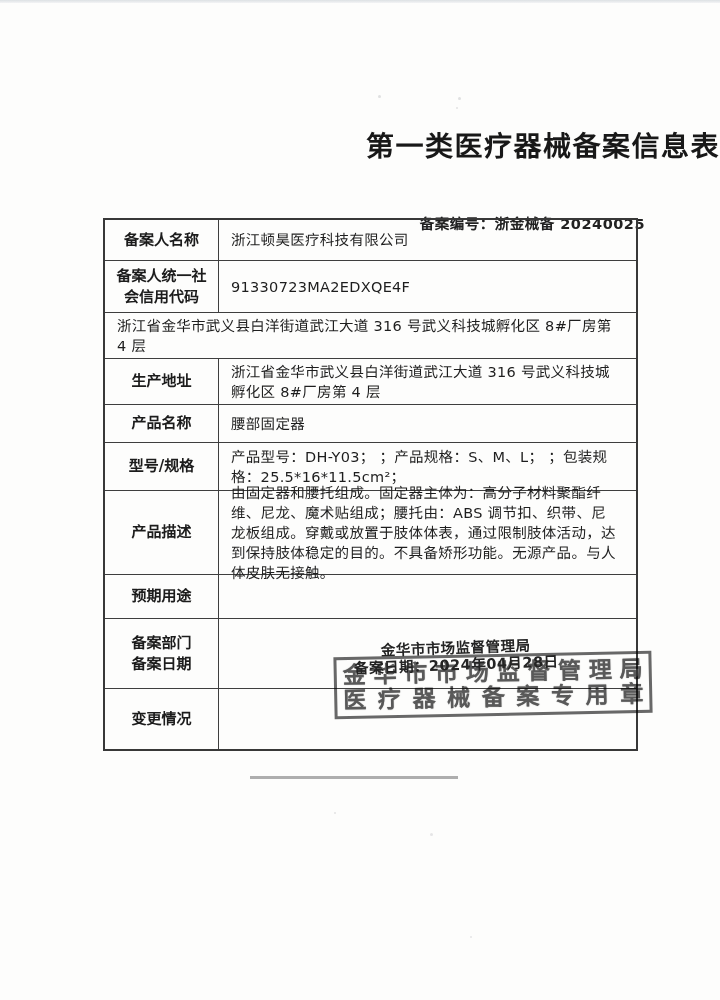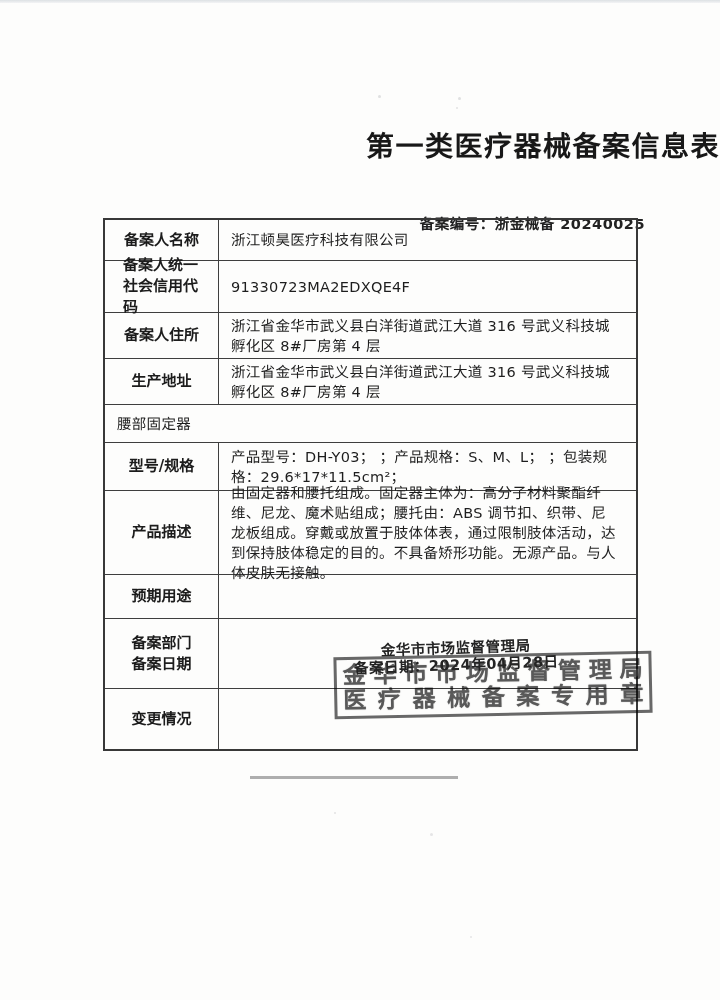--- a/index.html
+++ b/index.html
@@ -36,23 +36,23 @@
     box-sizing:border-box;
   }
   .trow { display:flex; box-sizing:border-box; border-top:1.5px solid #3e3e3e; }
   .trow:first-child { border-top:none; }
   .r1 {height:40px} .r2 {height:52px} .r3 {height:46px} .r4 {height:46px}
   .r5 {height:38px} .r6 {height:48px} .r7 {height:84px} .r8 {height:44px}
   .r9 {height:36px} .r10{height:70px} .r11{height:61px}
   .cell-label {
     flex:0 0 114px; box-sizing:border-box;
     display:flex; align-items:center; justify-content:center;
-    text-align:left; white-space:pre-line;
+    text-align:center; white-space:pre-line;
     font-size:15px; font-weight:700; color:#1c1c1c;
-    line-height:1.4; padding:2px 18px;
+    line-height:1.4; padding:2px 6px;
     border-right:1.5px solid #3e3e3e;
   }
   .cell-value {
     flex:1 1 auto; box-sizing:border-box; position:relative;
     display:flex; align-items:center;
     font-size:14.5px; color:#1e1e1e; letter-spacing:0.3px;
     line-height:20px; padding:3px 16px 3px 12px;
   }
   .filing-info {
     position:absolute; left:104px; top:21px; width:266px;
@@ -108,36 +108,36 @@
       <div class="cell-label">备案人名称</div>
       <div class="cell-value">浙江顿昊医疗科技有限公司</div>
     </div>
 
     <div class="trow r2">
       <div class="cell-label">备案人统一社会信用代码</div>
       <div class="cell-value">91330723MA2EDXQE4F</div>
     </div>
 
     <div class="trow r3">
-      <div class="cell-label">备案人住所</div>
       <div class="cell-value">浙江省金华市武义县白洋街道武江大道 316 号武义科技城孵化区 8#厂房第 4 层</div>
     </div>
 
     <div class="trow r4">
       <div class="cell-label">生产地址</div>
       <div class="cell-value">浙江省金华市武义县白洋街道武江大道 316 号武义科技城孵化区 8#厂房第 4 层</div>
     </div>
 
     <div class="trow r5">
+      <div class="cell-label">产品名称</div>
       <div class="cell-value">腰部固定器</div>
     </div>
 
     <div class="trow r6">
       <div class="cell-label">型号/规格</div>
-      <div class="cell-value">产品型号：DH-Y03；  ；产品规格：S、M、L；  ；包装规格：29.6*17*11.5cm²；</div>
+      <div class="cell-value">产品型号：DH-Y03；  ；产品规格：S、M、L；  ；包装规格：25.5*16*11.5cm²；</div>
     </div>
 
     <div class="trow r7">
       <div class="cell-label">产品描述</div>
       <div class="cell-value">由固定器和腰托组成。固定器主体为：高分子材料聚酯纤维、尼龙、魔术贴组成；腰托由：ABS 调节扣、织带、尼龙板组成。穿戴或放置于肢体体表，通过限制肢体活动，达到保持肢体稳定的目的。不具备矫形功能。无源产品。与人体皮肤无接触。</div>
     </div>
 
     <div class="trow r8">
       <div class="cell-label">预期用途</div>
     </div>

